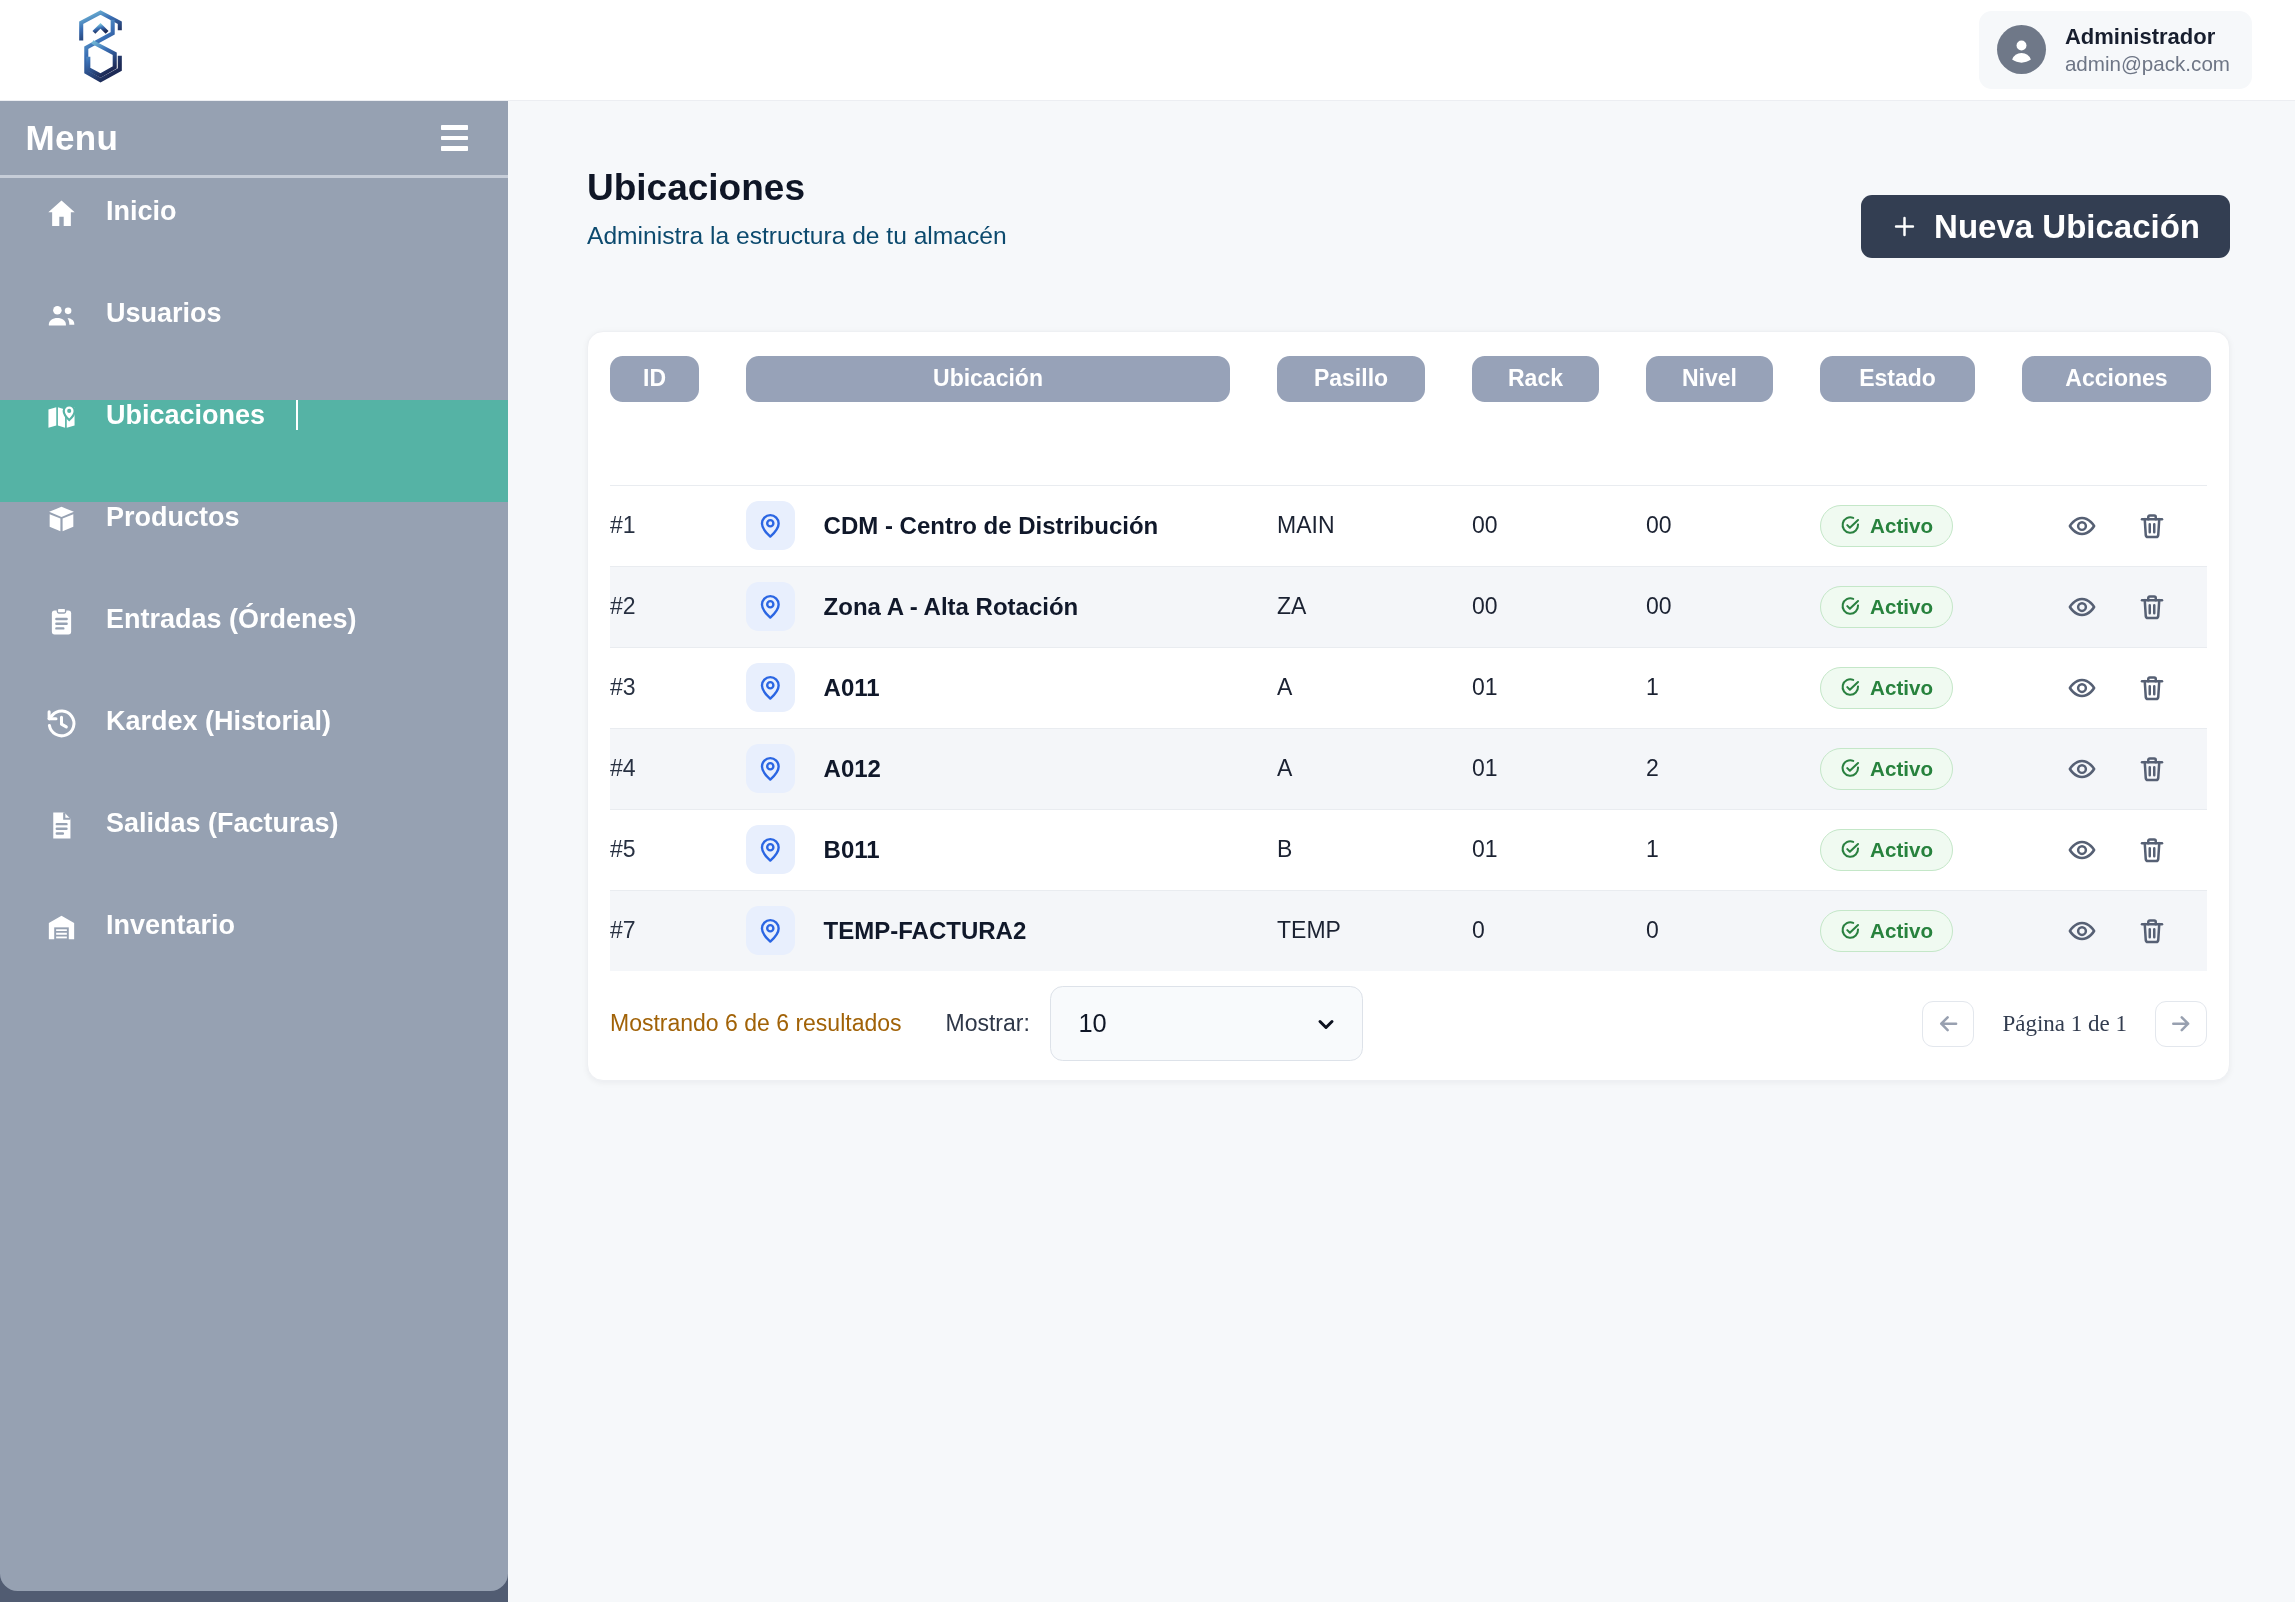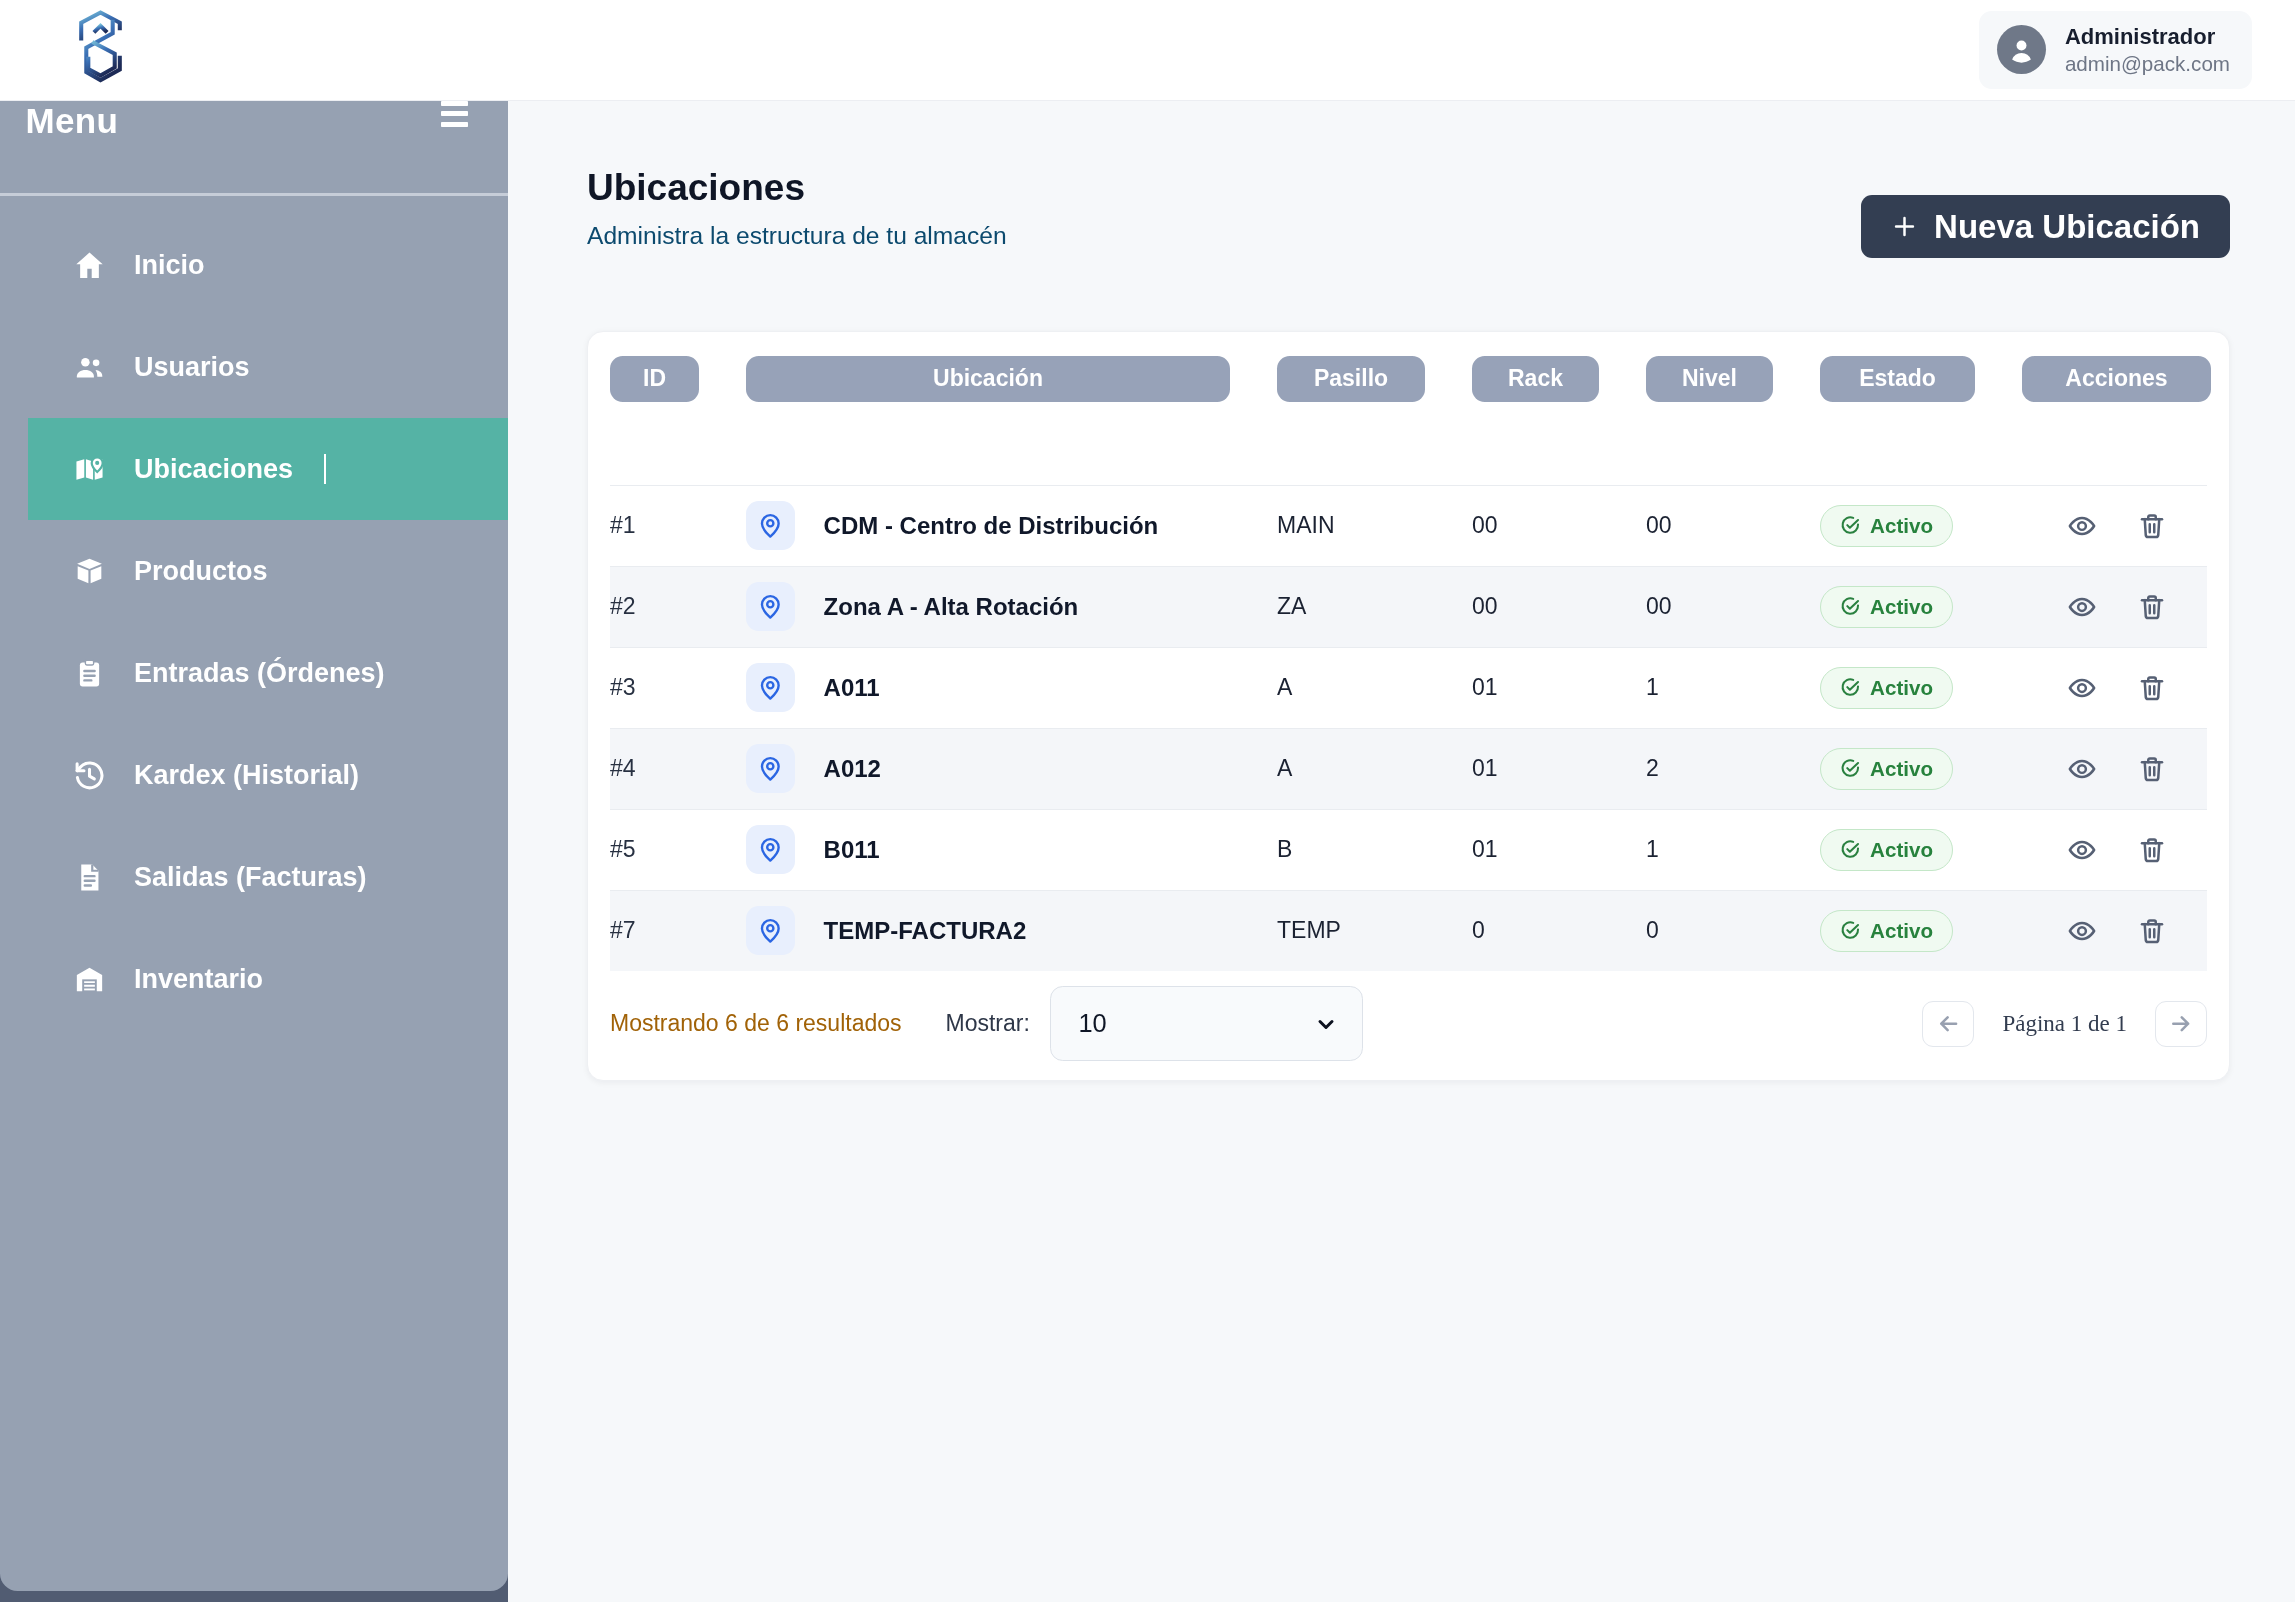--- a/index.html
+++ b/index.html
@@ -34,30 +34,30 @@
   
   .sidebar-strip {
     position:absolute; left:0; bottom:0; width:508px; height:32px;
     background:#515c72; z-index:1;
   }
   .sidebar {
     position:absolute; top:101px; left:0; width:508px; height:1490px;
     background:#96a1b2; z-index:2; border-radius:0 0 17.5px 17.5px;
   }
   .menu-head {
-    height:95px; display:flex; justify-content:space-between;
+    height:77px; display:flex; align-items:center; justify-content:space-between;
     padding:0 40px 0 25.4px; border-bottom:3.2px solid #c6cdd8;
   }
   .menu-title { font-size:35px; font-weight:800; color:#ffffff; letter-spacing:0.4px; }
   .hamburger { display:flex; flex-direction:column; gap:5.6px; cursor:pointer; }
   .hamburger span { display:block; width:27px; height:4.8px; background:#ffffff; border-radius:0.8px; }
   .nav { padding-top:18px; }
   .nav-item {
-    height:102px; display:flex; align-items:center; gap:27px;
-    padding-left:44px; cursor:pointer;margin-left:28px;
+    height:102px; display:flex; gap:27px;
+    padding-left:44px; cursor:pointer;
   }
   .nav-item.active { background:#55b3a5; }
   .nav-ico { width:35px; height:35px; flex:0 0 35px; display:flex; align-items:center; justify-content:center; }
   .nav-ico svg { width:33px; height:33px; }
   .nav-label { font-size:27px; font-weight:600; color:#ffffff; }
   .caret { display:inline-block; width:2.4px; height:30px; background:#ffffff; margin-left:4px; vertical-align:middle; }
 
   
   .main { position:absolute; left:508px; top:101px; right:0; bottom:0; }
   .content { position:absolute; left:79px; right:65px; top:66px; }

